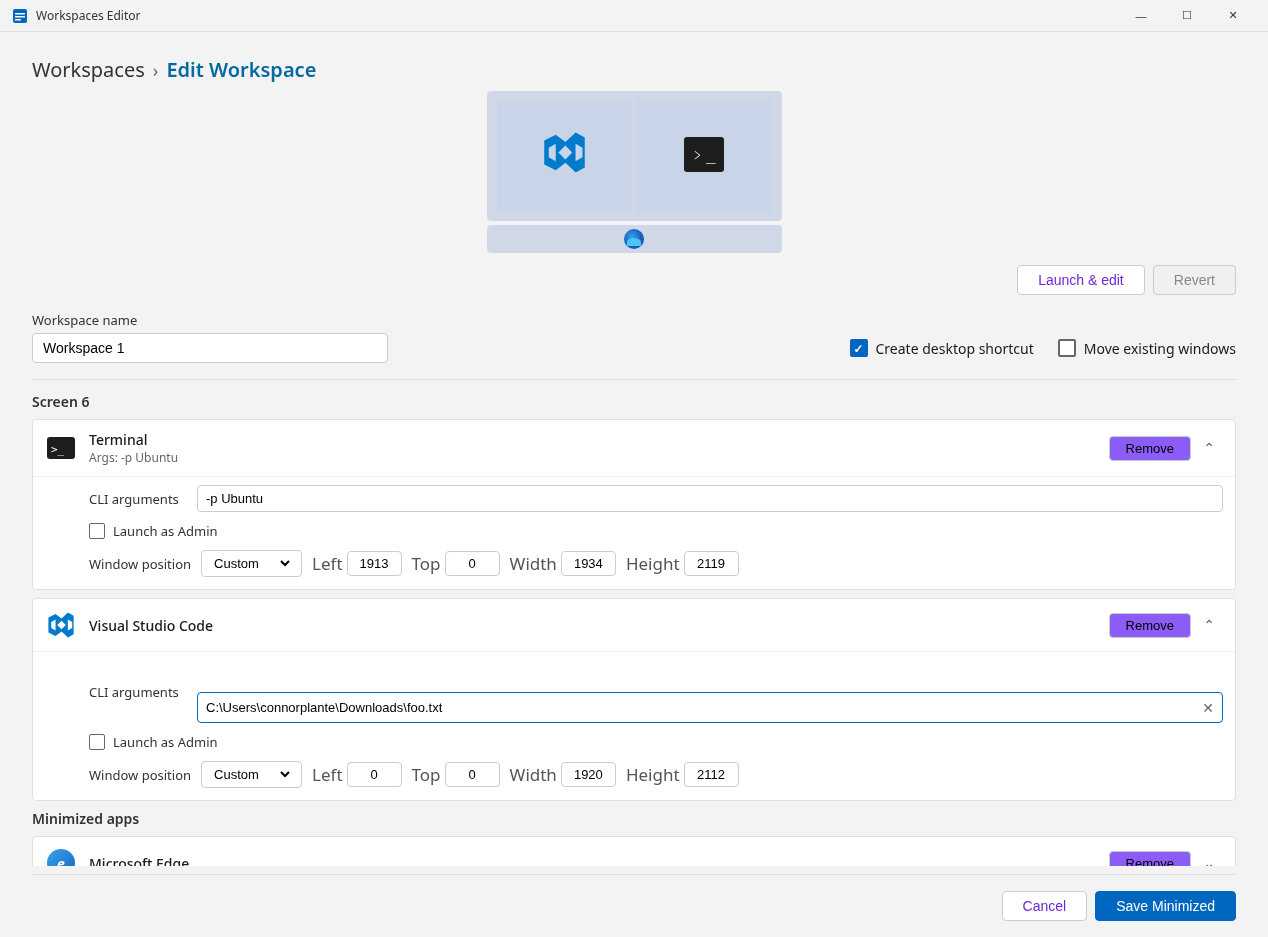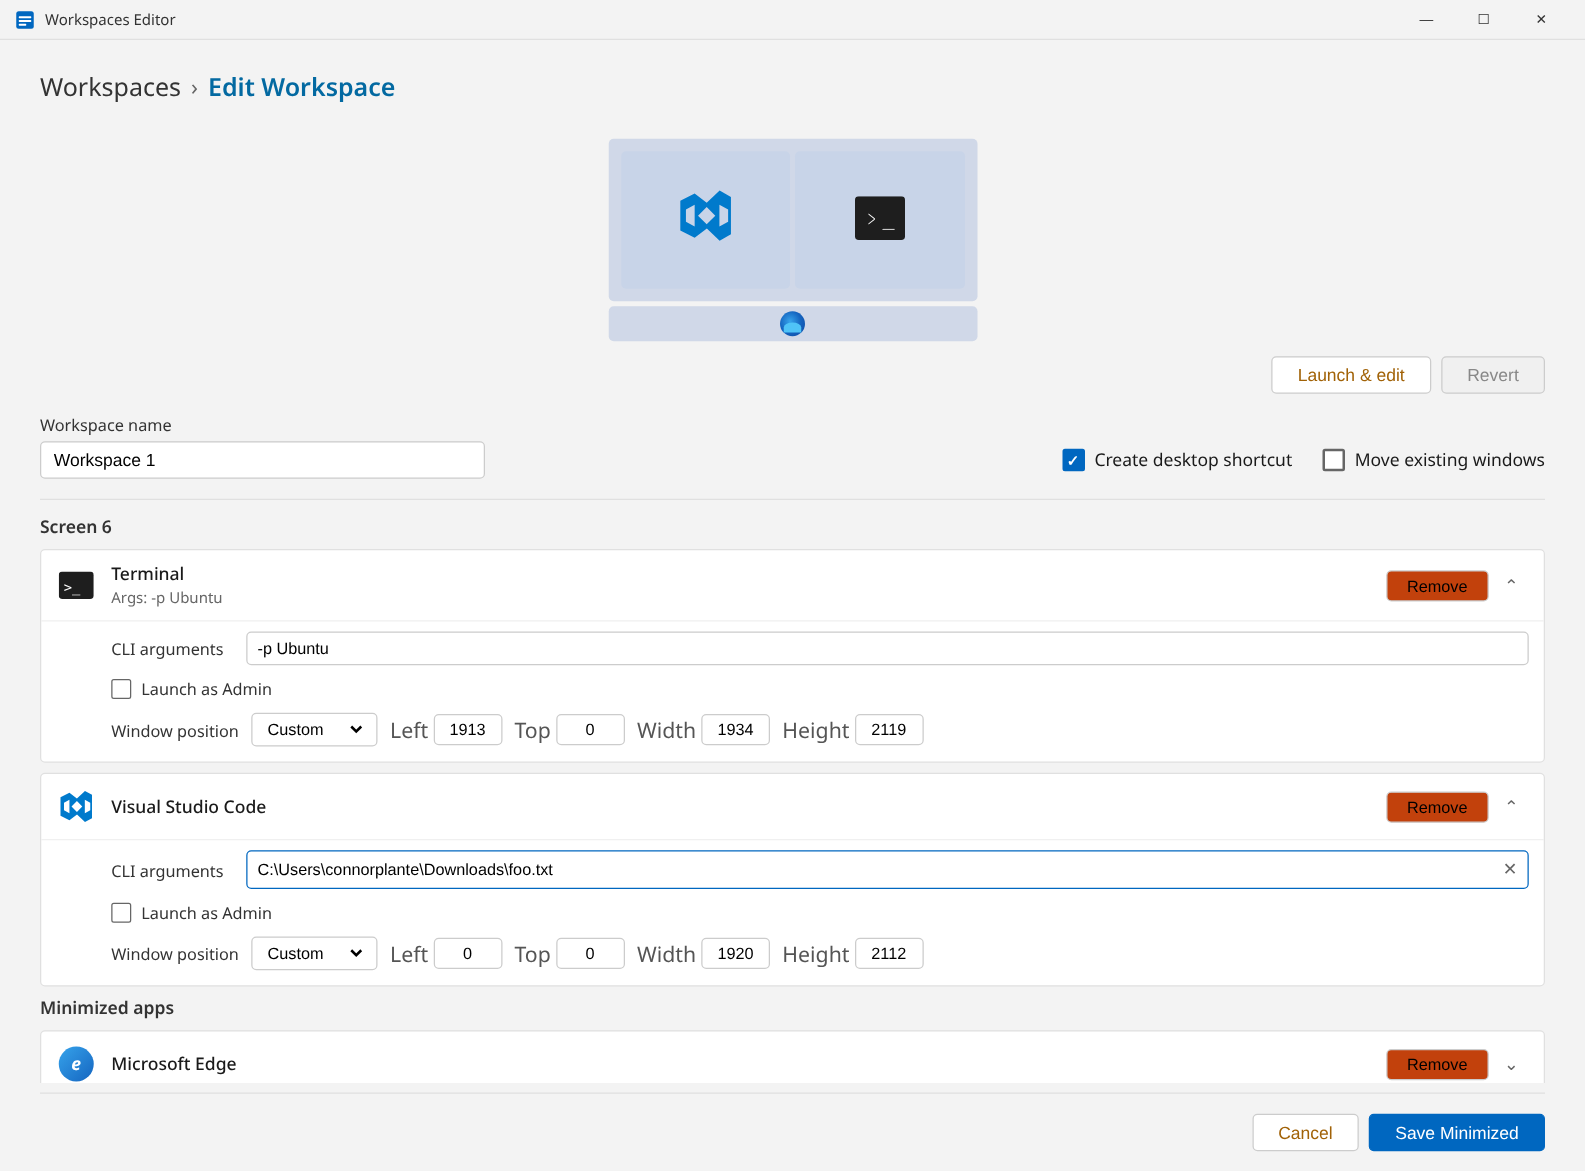--- a/index.html
+++ b/index.html
@@ -54,21 +54,21 @@
       padding: 24px 32px 0 32px;
       height: calc(937px - 32px);
       display: flex;
       flex-direction: column;
     }
 
     .breadcrumb {
       display: flex;
       align-items: center;
       gap: 8px;
-      margin-bottom: 28px;
+      margin-bottom: 8px;
     }
     .breadcrumb-link {
       font-size: 20px;
       color: #333;
       text-decoration: none;
       cursor: pointer;
     }
     .breadcrumb-sep {
       font-size: 18px;
       color: #666;
@@ -140,21 +140,21 @@
       gap: 8px;
       margin-bottom: 16px;
     }
     .btn {
       padding: 6px 20px;
       border-radius: 4px;
       font-size: 14px;
       cursor: pointer;
       border: 1px solid #ccc;
       background: white;
-      color: #a16207;
+      color: #6d28d9;
     }
     .btn-primary {
       background: #0067c0;
       color: white;
       border-color: #0067c0;
     }
     .btn-disabled {
       background: #f0f0f0;
       color: #888;
       border-color: #ccc;
@@ -268,21 +268,21 @@
       color: #666;
     }
     .app-card-actions {
       display: flex;
       align-items: center;
       gap: 4px;
     }
     .btn-remove {
       padding: 4px 16px;
       border: 1px solid #ccc;
-      background: #c2410c;
+      background: #8b5cf6;
       border-radius: 4px;
       cursor: pointer;
       font-size: 13px;
     }
     .collapse-btn {
       width: 28px;
       height: 28px;
       border: none;
       background: transparent;
       cursor: pointer;
@@ -319,20 +319,21 @@
     .field-input-wide {
       flex: 1;
       border: 1px solid #0067c0;
       border-radius: 4px;
       padding: 5px 8px;
       font-size: 13px;
       outline: none;
       display: flex;
       align-items: center;
       background: white;
+      margin-top: 32px;
     }
     .field-input-wide input {
       border: none;
       outline: none;
       flex: 1;
       font-size: 13px;
     }
     .field-input-clear {
       cursor: pointer;
       color: #666;

